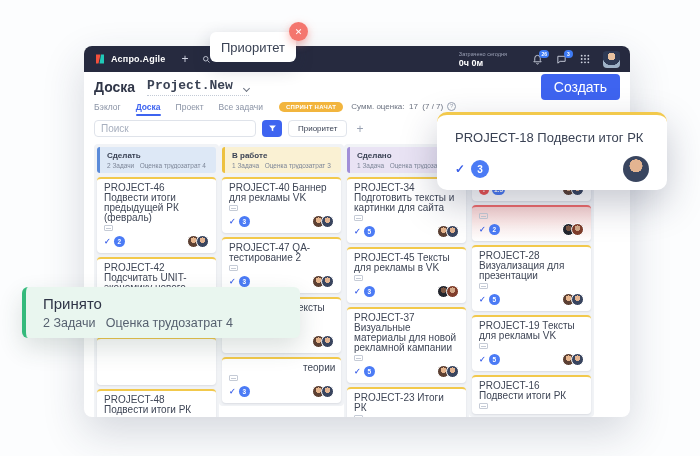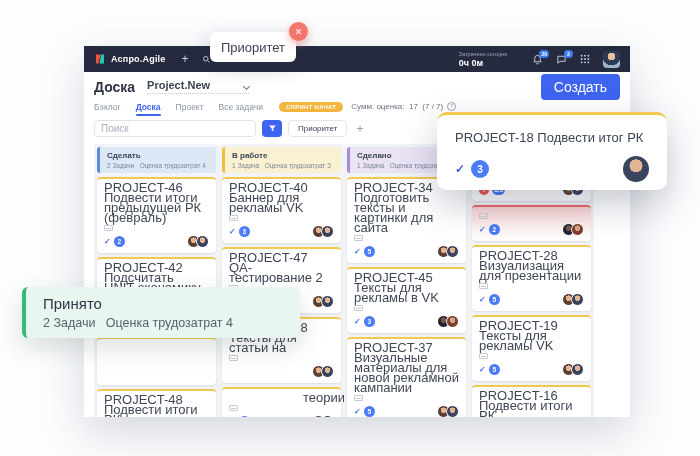--- a/index.html
+++ b/index.html
@@ -2,21 +2,21 @@
 <html><head>
 <meta charset="utf-8">
 <style>
   * { margin:0; padding:0; box-sizing:border-box; }
   html,body { background:#fff; }
   .stage { position:relative; width:700px; height:456px; background:#fcfdfe; overflow:hidden;
            font-family:"Liberation Sans", sans-serif; }
 
   
   .app { position:absolute; left:84px; top:46px; width:546px; height:371px; background:#fff;
-         border-radius:0; box-shadow:0 16px 42px rgba(40,50,80,.18); overflow:hidden; }
+         border-radius:8px; box-shadow:0 16px 42px rgba(40,50,80,.18); overflow:hidden; }
 
   
   .topbar { height:26px; background:#262a3f; display:flex; align-items:center; padding:0 10px; }
   .logo { display:flex; align-items:center; gap:5px; }
   .logo-text { color:#fff; font-size:9px; font-weight:700; letter-spacing:.2px; }
   .tb-ic { display:flex; align-items:center; justify-content:center; margin-left:13px; position:relative; }
   .tb-plus { color:#cfd3e0; font-size:12px; font-weight:400; margin-left:16px; }
   .tb-frag { color:#8d93ad; font-size:8px; margin-left:12px; }
   .tb-right { margin-left:auto; display:flex; align-items:center; }
   .track { text-align:left; margin-right:12px; }
@@ -27,21 +27,21 @@
               text-align:center; font-weight:700; }
   .tb-avatar { width:17px; height:17px; border-radius:4px; margin-left:13px;
                background:radial-gradient(circle at 50% 32%, #e8c2a0 0 26%, #2e3a55 27% 62%, #9fb3c8 63%); }
 
   
   .content { padding:6px 10px 0; }
   .title-row { display:flex; align-items:center; height:17px; }
   .page-title { font-size:14px; font-weight:700; color:#2f3547; }
   .proj-select { display:flex; align-items:flex-end; margin-left:12px; border-bottom:1px dotted #c3cad6;
                  padding-bottom:2px; width:102px; cursor:pointer; }
-  .proj-name { font-size:11px; font-weight:700; color:#3a4254; }
+  .proj-name { font-size:13px; font-weight:700; color:#3a4254;font-family:Liberation Mono, monospace; }
   .proj-spacer { flex:1; }
   .chev { width:5px; height:5px; border-right:1.3px solid #6b7280; border-bottom:1.3px solid #6b7280;
           transform:rotate(45deg); margin-bottom:2px; }
   .create-btn { margin-left:auto; background:#3e64f0; color:#fff; border:none; font-size:14px;
                 font-family:inherit; padding:5px 13px; border-radius:4px; cursor:pointer; }
 
   .tabs-row { display:flex; align-items:center; margin-top:5px; height:13px; }
   .tabs { display:flex; gap:15px; }
   .tab { font-size:8.5px; color:#8a93a5; position:relative; cursor:pointer; }
   .tab.active { color:#3e64f0; font-weight:700; }
@@ -69,21 +69,21 @@
   .col-h { border-radius:3px; padding:4px 7px; border-left:3px solid transparent; }
   .col-h.blue   { background:#dde8f6; border-left-color:#5b8bd9; }
   .col-h.yellow { background:#faf1d3; border-left-color:#edc13f; }
   .col-h.purple { background:#e9e3f4; border-left-color:#a08ed8; }
   .col-h.none   { visibility:hidden; }
   .col-h .n { font-size:8px; font-weight:700; color:#3a4254; }
   .col-h .m { font-size:6.5px; color:#7d8698; margin-top:2px; white-space:pre; overflow:hidden; }
   .cards { display:flex; flex-direction:column; gap:4px; margin-top:4px; }
   .card { background:#fff; border-radius:4px; border-top:2px solid #f2c94c; padding:4px 7px 5px;
           box-shadow:0 1px 2px rgba(20,30,60,.10); cursor:pointer; }
-  .card .t { font-size:13px; line-height:10px; color:#3f4656; }
+  .card .t { font-size:10px; line-height:10px; color:#3f4656; }
   .card.covered .t { min-height:12px; }
   .card.fragment .t { padding-left:74px; }
   .desc-ic { display:block; width:9px; height:6px; border:1px solid #c5cbd6; border-radius:1px;
              margin-top:2px; position:relative; }
   .desc-ic::after { content:""; position:absolute; left:1px; right:1px; top:2px; height:1px; background:#c5cbd6; }
   .foot { display:flex; align-items:center; justify-content:space-between; margin-top:4px; height:13px; }
   .est { display:flex; align-items:center; gap:3px; }
   .check { color:#3b5fe8; font-size:8px; font-weight:700; }
   .badge { min-width:11px; height:11px; border-radius:6px; background:#4b7bf5; color:#fff;
            font-size:6.5px; font-weight:700; display:flex; align-items:center; justify-content:center;

